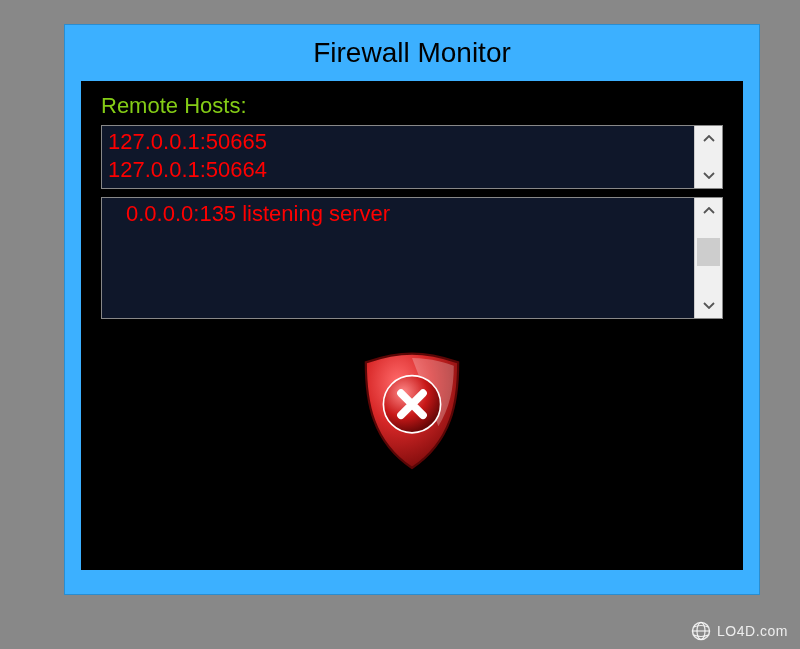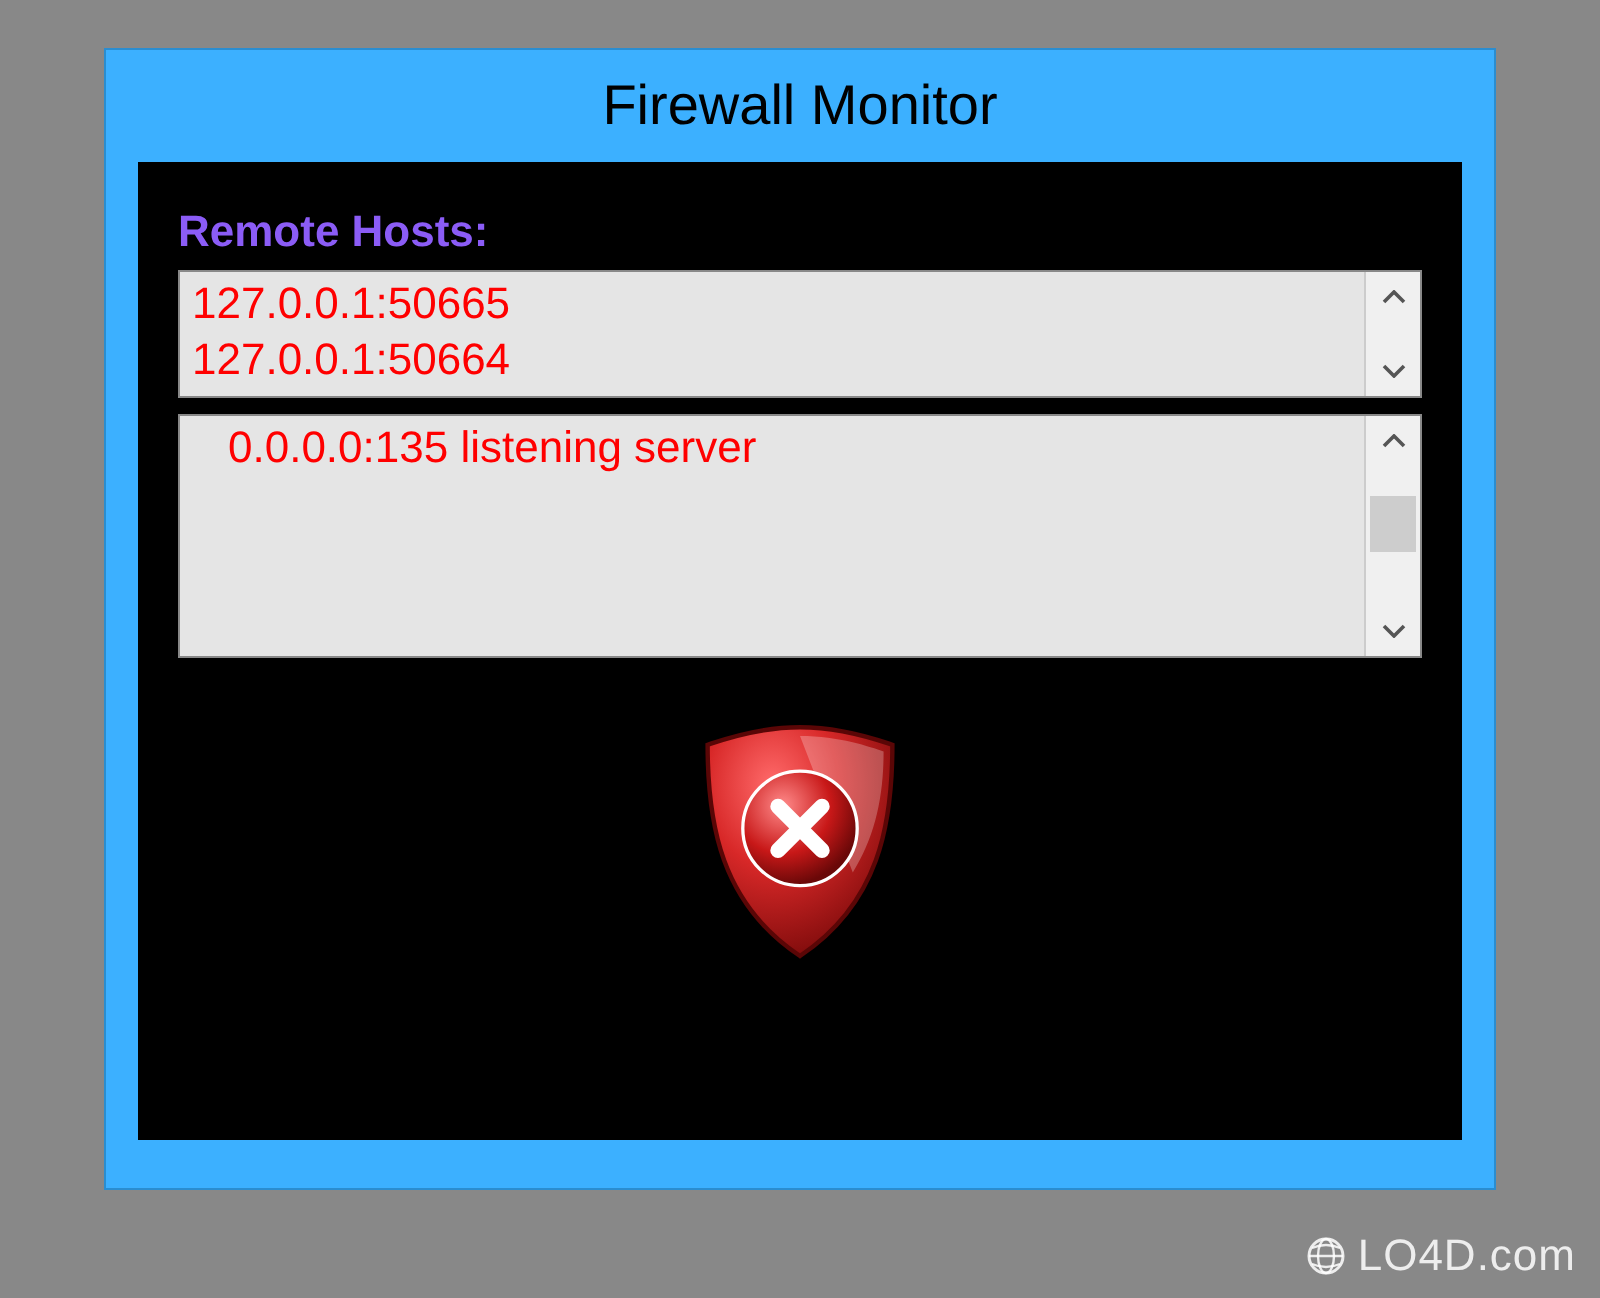--- a/index.html
+++ b/index.html
@@ -10,21 +10,21 @@
     body {
       background: #888;
       width: 800px;
       height: 649px;
       font-family: "Segoe UI", Tahoma, Arial, sans-serif;
       position: relative;
       overflow: hidden;
     }
     .window {
       position: absolute;
-      left: 52px;
+      left: 64px;
       top: 24px;
       width: 696px;
       height: 571px;
       background: #3cb0ff;
       border: 1px solid #2a8dd0;
     }
     .titlebar {
       height: 56px;
       display: flex;
       align-items: center;
@@ -36,35 +36,35 @@
     .client {
       position: absolute;
       left: 16px;
       top: 56px;
       right: 16px;
       bottom: 24px;
       background: #000;
       padding: 12px 20px 14px 20px;
     }
     .section-label {
-      color: #8b5cf6;
+      color: #84cc16;
       font-size: 22px;
-      font-weight: 700;
+      font-weight: 400;
       margin-bottom: 6px;
-      margin-top: 10px;
+      margin-top: 0;
     }
     .listbox-wrap {
       display: flex;
       border: 1px solid #888;
       background: #fff;
       margin-bottom: 8px;
     }
     .listbox {
       flex: 1;
-      background: #e5e5e5;
+      background: #0f172a;
       color: #ff0000;
       font-size: 22px;
       line-height: 28px;
       padding: 2px 6px;
       overflow: hidden;
     }
     .listbox.remote {
       height: 62px;
     }
     .listbox.tcp {
@@ -108,21 +108,21 @@
     .shield {
       width: 110px;
       height: 130px;
       cursor: pointer;
     }
     .watermark {
       position: absolute;
       right: 12px;
       bottom: 8px;
       color: rgba(255,255,255,0.85);
-      font-size: 22px;
+      font-size: 14px;
       font-weight: 500;
       letter-spacing: 0.5px;
       display: flex;
       align-items: center;
       gap: 6px;
     }
     .watermark-globe {
       width: 20px;
       height: 20px;
     }

